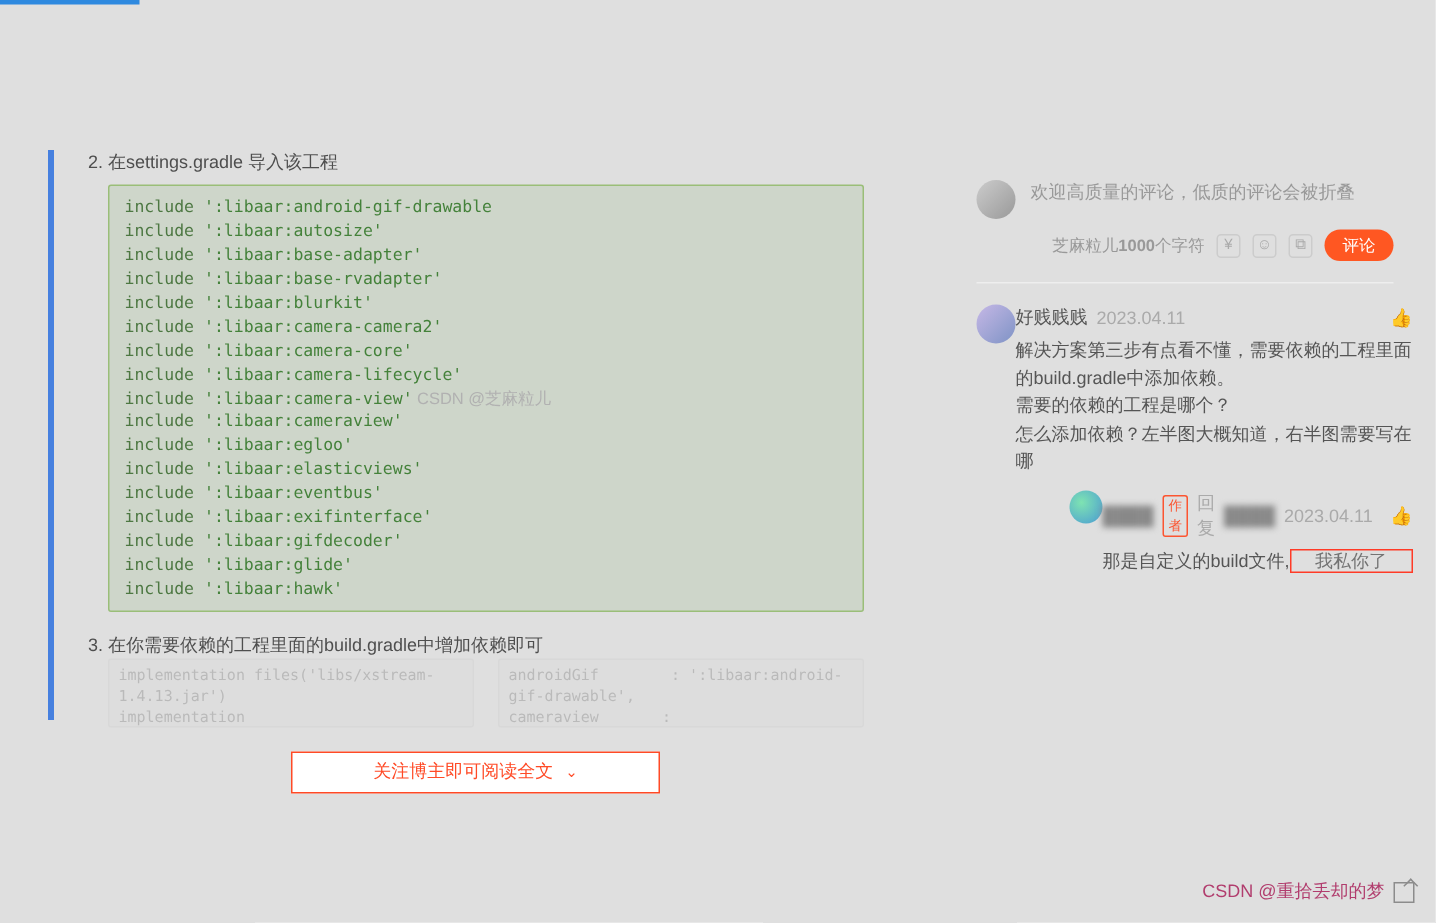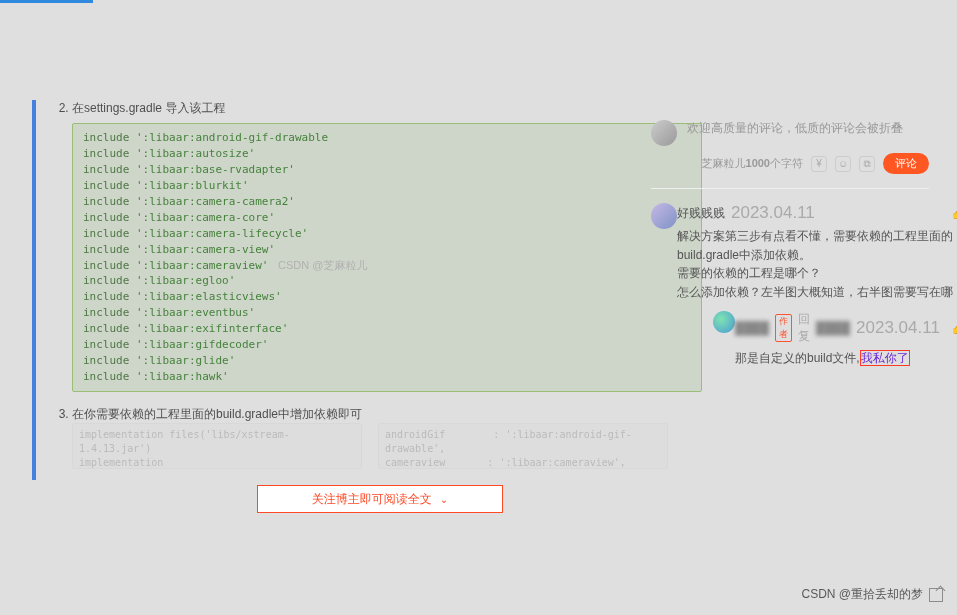--- a/index.html
+++ b/index.html
@@ -5,21 +5,21 @@
     * { margin: 0; padding: 0; box-sizing: border-box; }
     body {
       width: 957px; height: 615px;
       font-family: -apple-system, "Microsoft YaHei", sans-serif;
       background: #fff; position: relative; overflow: hidden;
       font-size: 12px;
     }
     .page-progress { position:absolute; top:0; left:0; width:93px; height:3px; background:#0284ff; }
     .overlay { position:absolute; inset:0; background:rgba(150,150,150,0.3); z-index:5; pointer-events:none; }
     .left-panel {
-      position:absolute; left:32px; top:100px; width:670px; height:380px;
+      position:absolute; left:32px; top:100px; width:544px; height:380px;
       background:#fff; border-left:4px solid #2578ff;
       padding-left:22px;
     }
     .article ol { list-style: decimal; padding-left: 14px; color:#303030; }
     .article ol li { margin-bottom:8px; }
     .code-block {
       background:#e7f2e1; border:1px solid #9dd06c;
       padding:6px 10px; margin:6px 0 14px 0; font-family: Consolas, monospace;
       font-size:11px; line-height:1.45; color:#2e6c1f; border-radius:2px;
     }
@@ -46,45 +46,46 @@
     .input-area { flex:1; }
     .placeholder-row { color:#999; font-size:12px; margin-bottom:16px; }
     .toolbar { display:flex; align-items:center; justify-content:flex-end; gap:8px; color:#999; font-size:11px;}
     .toolbar .btn-publish { background:#ff5722; color:#fff; border-radius:12px; padding:3px 12px; cursor:pointer; }
     .toolbar .icon { width:16px; height:16px; border:1px solid #ccc; border-radius:3px; display:inline-flex; align-items:center; justify-content:center; font-size:10px; color:#aaa; cursor:pointer;}
     .divider { height:1px; background:#eee; margin:14px 0; }
     .comment { display:flex; gap:0; font-size:12px; color:#444; }
     .comment .body { flex:1;}
     .comment .hdr { display:flex; align-items:center; gap:6px; color:#777; margin-bottom:4px;}
     .comment .hdr .name { color:#555;}
-    .comment .hdr .date { color:#aaa; font-size:17px;}
+    .comment .hdr .date { color:#aaa; font-size:12px;}
     .comment .like { color:#bbb; cursor:pointer; }
     .comment .txt { line-height:1.55; color:#555;}
     .reply { margin-top:10px; padding-left:36px; }
     .reply .hdr .tag { border:1px solid #fc5531; color:#fc5531; font-size:9px; padding:0 3px; border-radius:2px;}
-    .reply .txt .hl { border:1px solid #ff3b27; padding:0 0; color:#6d28d9;margin-top:11px;}
+    .reply .txt .hl { border:1px solid #ff3b27; padding:0 16px; color:#737373;margin-top:11px;}
     .reply-avatar{width:22px;height:22px;border-radius:50%;background:radial-gradient(circle at 8px 8px,#7ee3b2,#4a9bd4);flex:none;}
-    .watermark2 { position:absolute; bottom:12px; right:14px; color:#404040; font-size:12px; display:flex; align-items:center; gap:6px;}
+    .watermark2 { position:absolute; bottom:12px; right:14px; color:#be185d; font-size:12px; display:flex; align-items:center; gap:6px;}
     .ext-icon { width:14px;height:14px;border:1px solid #888; position:relative;}
     .ext-icon:after{content:'';position:absolute;width:6px;height:6px;border-top:1px solid #888;border-right:1px solid #888;top:-2px;right:-2px;transform:rotate(-45deg);}
   </style>
 </head>
 <body>
 
 <div class="page-progress"></div>
 <div class="overlay"></div>
 
 <div class="left-panel">
   <div class="article">
     <ol start="2">
       <li>
         <span>在settings.gradle 导入该工程</span>
         <div class="code-block" id="codeblock">
             <div><span class="kw">include</span> <span class="str">':libaar:android-gif-drawable</span></div>
             <div><span class="kw">include</span> <span class="str">':libaar:autosize'</span></div>
+            <div><span class="kw">include</span> <span class="str">':libaar:base-adapter'</span></div>
             <div><span class="kw">include</span> <span class="str">':libaar:base-rvadapter'</span></div>
             <div><span class="kw">include</span> <span class="str">':libaar:blurkit'</span></div>
             <div><span class="kw">include</span> <span class="str">':libaar:camera-camera2'</span></div>
             <div><span class="kw">include</span> <span class="str">':libaar:camera-core'</span></div>
             <div><span class="kw">include</span> <span class="str">':libaar:camera-lifecycle'</span></div>
             <div><span class="kw">include</span> <span class="str">':libaar:camera-view'</span></div>
             <div><span class="kw">include</span> <span class="str">':libaar:cameraview'</span></div>
             <div><span class="kw">include</span> <span class="str">':libaar:egloo'</span></div>
             <div><span class="kw">include</span> <span class="str">':libaar:elasticviews'</span></div>
             <div><span class="kw">include</span> <span class="str">':libaar:eventbus'</span></div>

